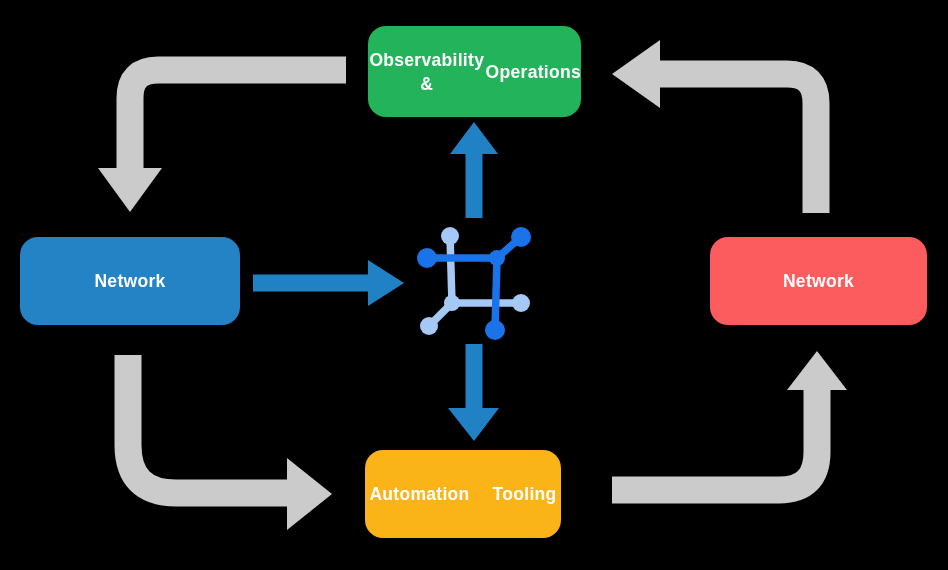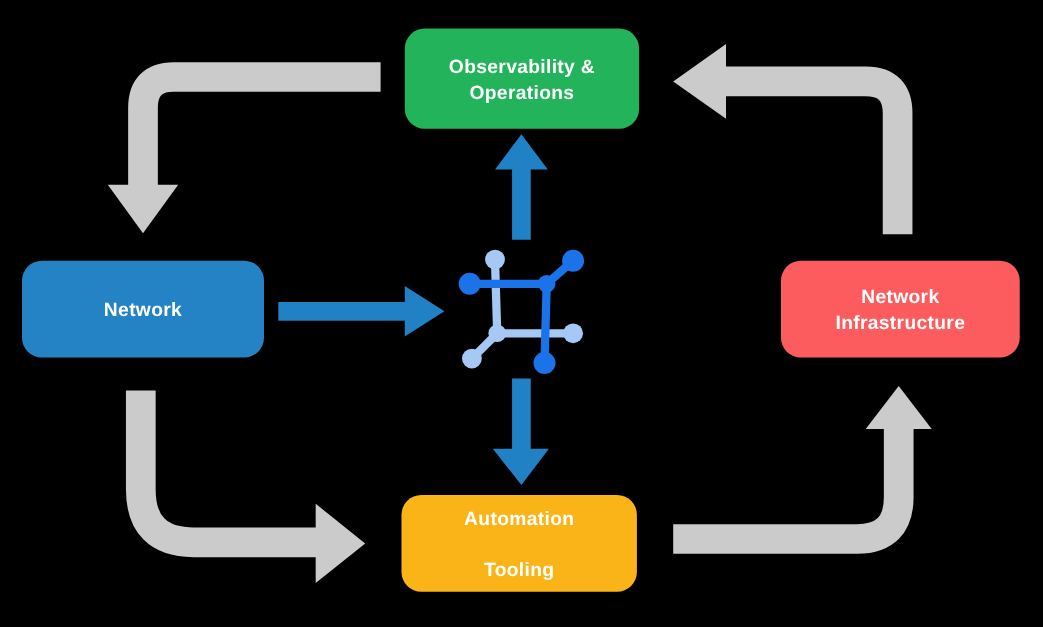--- a/index.html
+++ b/index.html
@@ -10,29 +10,29 @@
     overflow:hidden;
   }
   .arrows-layer, .icon-layer { position:absolute; pointer-events:none; }
   .arrows-layer { inset:0; width:948px; height:570px; }
   .cycle-path { fill:none; stroke:var(--cycle-arrow,#cbcbcb); stroke-width:27; }
   .cycle-head { fill:var(--cycle-arrow,#cbcbcb); }
   .flow-path  { fill:none; stroke:var(--flow-arrow,#2181c5); stroke-width:17; }
   .flow-head  { fill:var(--flow-arrow,#2181c5); }
   .node {
     position:absolute; border-radius:18px;
-    display:flex; flex-direction:column; align-items:center; justify-content:center;
+    display:flex; align-items:center; justify-content:center;
     color:var(--text-color,#fff);
     font-size:17.5px; font-weight:700; letter-spacing:.3px; line-height:24px;
     text-align:center;
   }
   .node-observability   { left:368px; top:26px;  width:213px; height:91px; }
   .node-operations      { left:20px;  top:237px; width:220px; height:88px; }
   .node-infrastructure  { left:710px; top:237px; width:217px; height:88px; }
-  .node-automation      { left:365px; top:450px; width:214px; height:88px;gap:23px; }
+  .node-automation      { left:365px; top:450px; width:196px; height:88px;gap:23px; }
   .icon-layer { left:405px; top:220px; width:130px; height:125px; }
   .icon-line-light  { stroke:var(--icon-light,#a5c8f4); stroke-width:7.5; fill:none; }
   .icon-line-dark   { stroke:var(--icon-dark,#1a73e8);  stroke-width:7.5; fill:none; }
   .icon-dot-light   { fill:var(--icon-light,#a5c8f4); }
   .icon-dot-dark    { fill:var(--icon-dark,#1a73e8); }
 </style>
 </head>
 <body>
 
 <div class="canvas">
@@ -72,21 +72,20 @@
 
   <div class="node node-observability" style="background: rgb(35, 180, 91);">
     <span>Observability &amp;</span>
     <span>Operations</span>
   </div>
   <div class="node node-operations" style="background: rgb(35, 131, 197);">
     <span>Network</span>
   </div>
   <div class="node node-infrastructure" style="background: rgb(253, 92, 95);">
     <span>Network</span>
-    <span>Infrastructure</span>
   </div>
   <div class="node node-automation" style="background: rgb(251, 180, 23);">
     <span>Automation</span>
     <span>Tooling</span>
   </div>
 
   <svg class="icon-layer" viewBox="0 0 130 125" aria-hidden="true">
 
     <path class="icon-line-light" d="M 45 16 L 47 83"></path>
     <path class="icon-line-light" d="M 47 83 L 116 83"></path>

